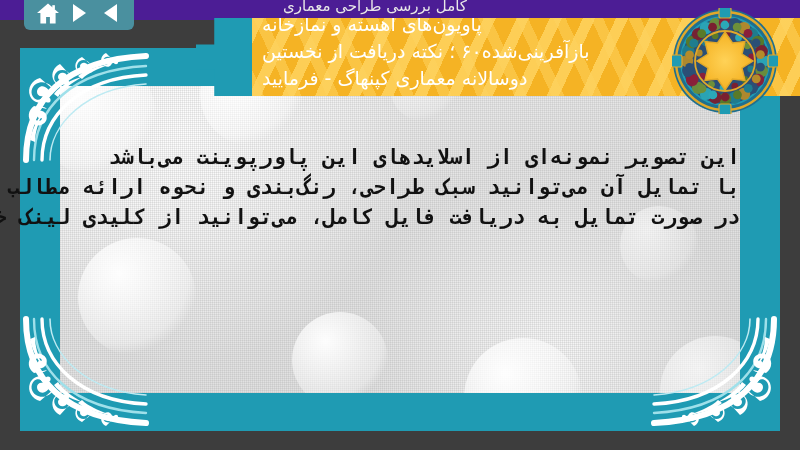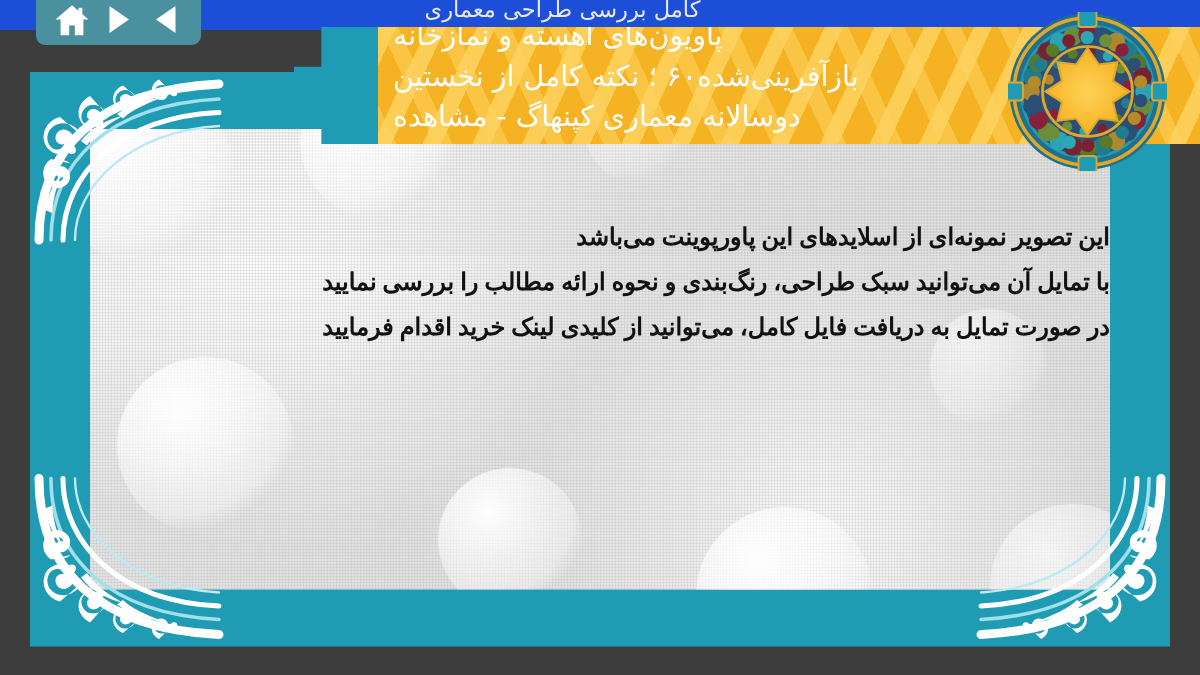--- a/index.html
+++ b/index.html
@@ -14,21 +14,21 @@
   #stage{
     position:relative;
     width:800px; height:450px;
     background:#3d3d3d;
     overflow:hidden;
   }
 
   
   .top-strip{
     position:absolute; left:0; top:0; width:800px; height:20px;
-    background:#1d4ed8;
+    background:#4c1d95;
     overflow:hidden;
   }
   .top-title{
     position:absolute; right:215px; top:-3px;
     width:420px;
     text-align:center;
     font-size:15px;
     color:#e9e9e9;
     white-space:nowrap;
     direction:rtl;
@@ -155,24 +155,24 @@
   
   .body-text{
     position:absolute; left:40px; top:96px;
     width:680px;
     direction:rtl; text-align:right;
     padding-left:20px;
     z-index:30;
   }
   .body-text div{
     color:#111;
-    font-size:16px;
+    font-size:21px;
     line-height:30px;
     white-space:nowrap;
-    font-family:Liberation Serif, serif;
+    font-family:Liberation Mono, monospace;
     font-weight:600;
   }
   .bl-1{ padding-left:140px; }
   .bl-2{ padding-left:148px; }
   .bl-3{ padding-left:160px; }
 </style>
 </head>
 <body>
 
 <div id="stage">
@@ -284,22 +284,22 @@
       <div class="bl-3">در صورت تمایل به دریافت فایل کامل، می‌توانید از کلیدی لینک خرید اقدام فرمایید</div>
     </div>
   </div>
 
   <div class="banner-wrap">
     <div class="banner-tail"></div>
     <div class="banner-body">
       <div class="banner-pattern"></div>
       <div class="banner-lines">
         <div>پاویون‌های آهسته و نمازخانه</div>
-        <div>بازآفرینی‌شده۶۰ ؛ نکته کامل از نخستین</div>
-        <div>دوسالانه معماری کپنهاگ - مشاهده</div>
+        <div>بازآفرینی‌شده۶۰ ؛ نکته دریافت از نخستین</div>
+        <div>دوسالانه معماری کپنهاگ - فرمایید</div>
       </div>
     </div>
   </div>
 
   <svg class="medallion" viewBox="0 0 106 106">
     <defs>
       <radialGradient id="mgold" cx="50%" cy="50%" r="50%">
         <stop offset="0%" stop-color="#ffd257"></stop>
         <stop offset="100%" stop-color="#f5b324"></stop>
       </radialGradient>

